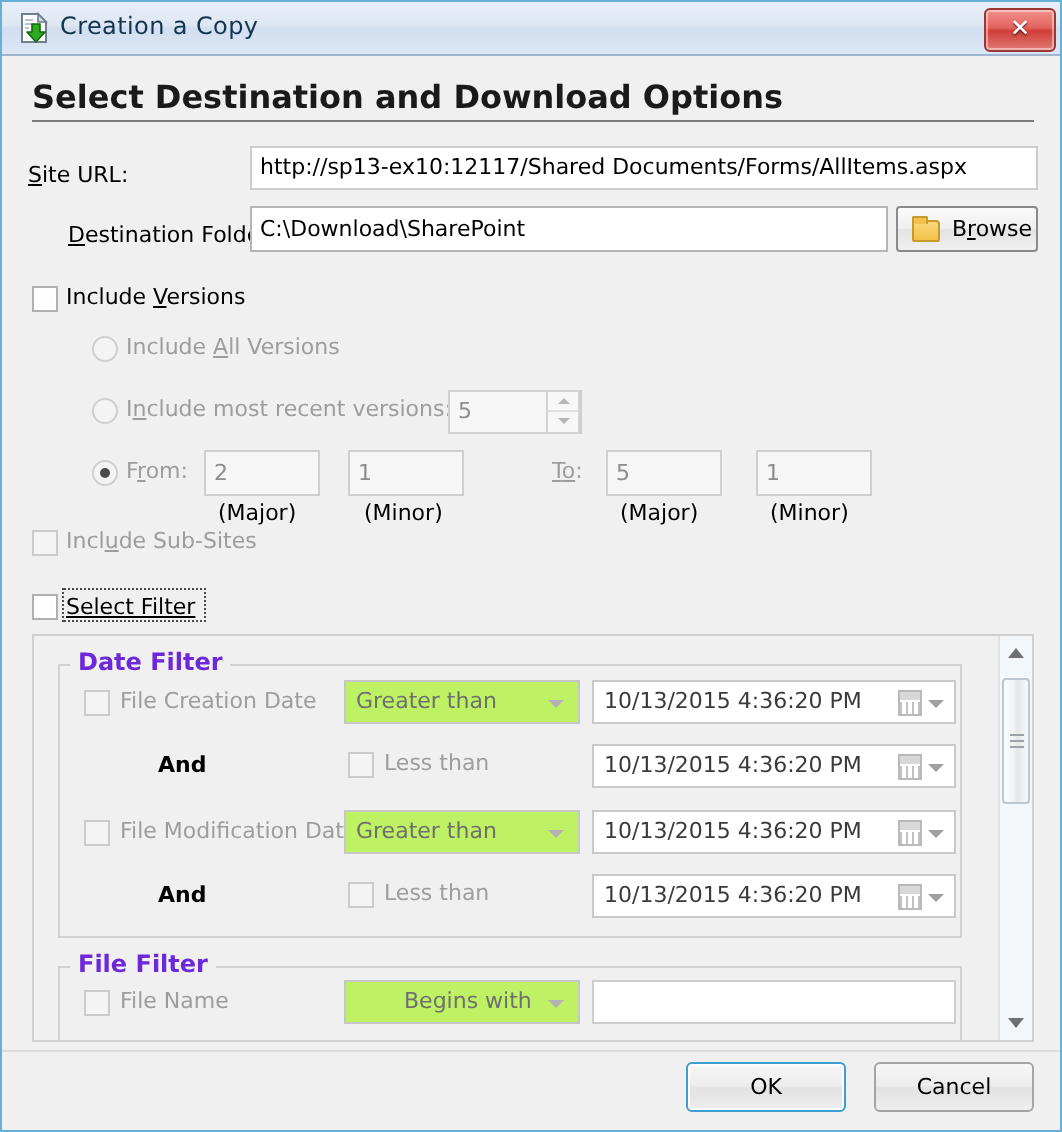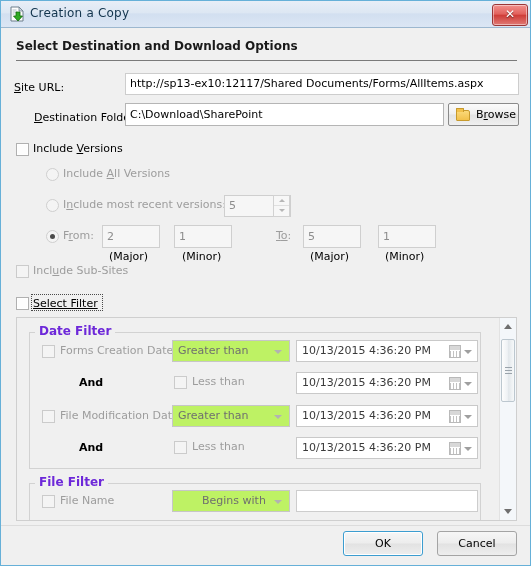--- a/index.html
+++ b/index.html
@@ -64,21 +64,21 @@
     font-weight: bold;
     line-height: 18px;
     text-align: center;
     text-shadow: 0 1px 1px rgba(0,0,0,.5);
   }
 
   
   #headline {
     position: absolute;
     left: 15px; top: 38px;
-    font-size: 12px;
+    font-size: 16px;
     font-weight: bold;
     color: #1a1a1a;
     white-space: nowrap;
   }
   #headline-rule {
     position: absolute;
     left: 15px; top: 59px;
     width: 501px; height: 1px;
     background: #7a7a7a;
   }
@@ -414,21 +414,21 @@
   <div class="checkbox" style="left:15px; top:296px;"></div>
   <div class="lbl u" style="left:32px; top:296px;">Select Filter</div>
   <div class="focusbox" style="left:30px; top:293px; width:72px; height:17px;"></div>
 
   <div id="filter-panel">
 
     <div class="groupbox" style="left:12px; top:14px; width:452px; height:137px;"></div>
     <div class="group-title" style="left:18px; top:6px;">Date Filter</div>
 
     <div class="checkbox dis" style="left:25px; top:27px;"></div>
-    <div class="lbl dis" style="left:43px; top:26px;">Forms Creation Date</div>
+    <div class="lbl dis" style="left:43px; top:26px;">File Creation Date</div>
     <div class="combo" style="left:155px; top:22px; width:118px; height:22px;">
       <span>Greater than</span>
       <span class="arrow"></span>
     </div>
     <div class="datebox" style="left:279px; top:22px; width:182px; height:22px;">
       <span>10/13/2015  4:36:20 PM</span>
       <span class="cal"></span>
       <span class="darr"></span>
     </div>
 

